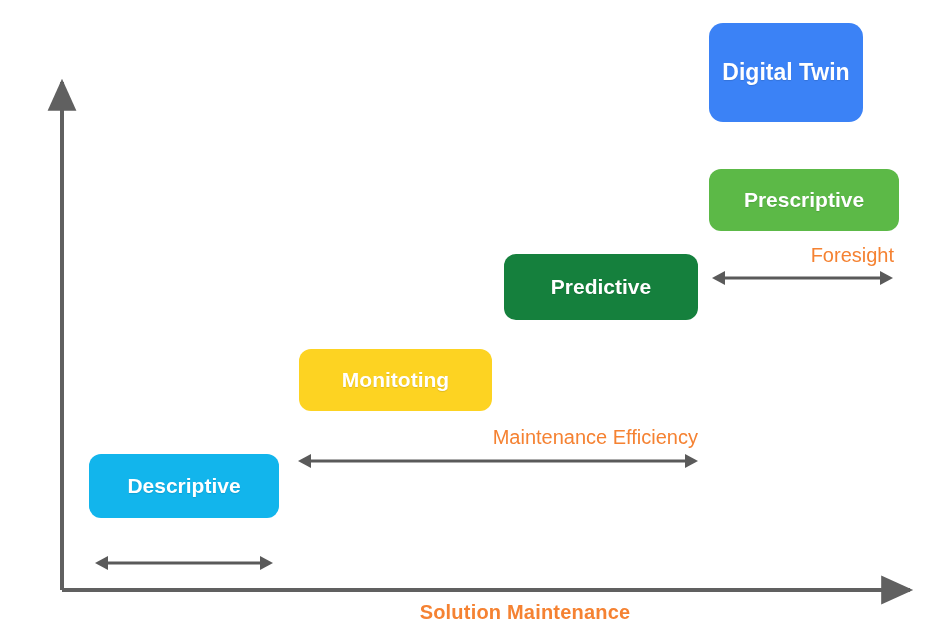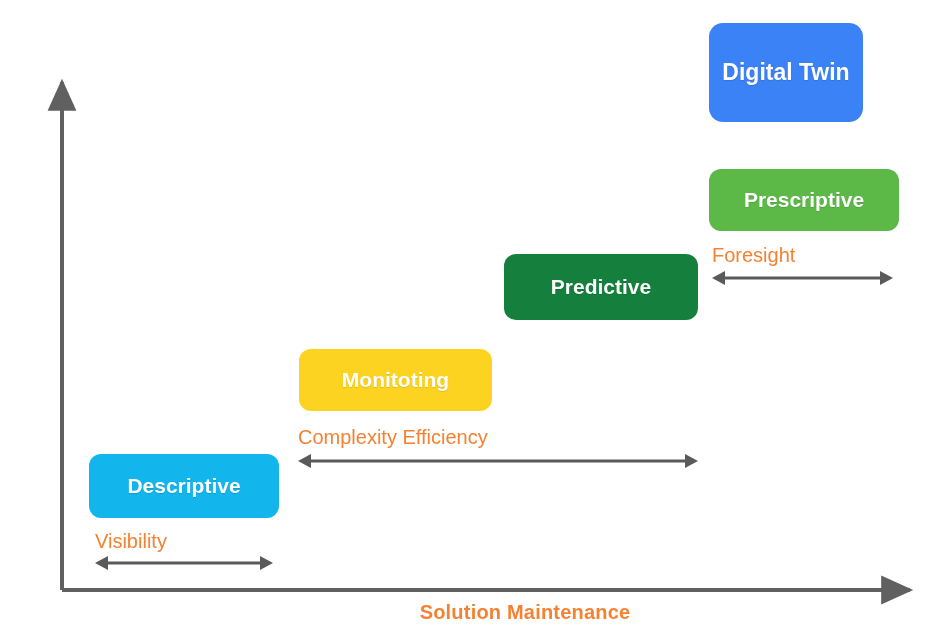--- a/index.html
+++ b/index.html
@@ -66,21 +66,21 @@
   .stage-box {
     font-size: 21px;
   }
 
   
   .range-label {
     position: absolute;
     color: #F58232;
     font-size: 20px;
     font-weight: normal;
-    text-align: left;
+    text-align: right;
     white-space: nowrap;
   }
 
   
   .range-arrow {
     position: absolute;
     height: 22px;
     pointer-events: none;
   }
 </style>
@@ -108,23 +108,22 @@
   <div class="node-box top-box" id="top-box-2" style="left: 709px; top: 23px; width: 154px; height: 99px; background: #3b82f6;">Digital Twin</div>
 
   <div class="node-box stage-box" id="stage-box-0" style="left: 89px; top: 454px; width: 190px; height: 64px; background: rgb(18, 181, 236);">Descriptive</div>
 
   <div class="node-box stage-box" id="stage-box-1" style="left: 299px; top: 349px; width: 193px; height: 62px; background: rgb(253, 211, 34);">Monitoting</div>
 
   <div class="node-box stage-box" id="stage-box-2" style="left: 504px; top: 254px; width: 194px; height: 66px; background: #15803d;">Predictive</div>
 
   <div class="node-box stage-box" id="stage-box-3" style="left: 709px; top: 169px; width: 190px; height: 62px; background: rgb(92, 185, 71);">Prescriptive</div>
 
-  <div class="range-label" id="range-label-0" style="left: 95px; top: 530px; width: 180px;">Visibility</div>
 
-  <div class="range-label" id="range-label-1" style="left: 298px; top: 426px; width: 400px;">Complexity Efficiency</div>
+  <div class="range-label" id="range-label-1" style="left: 298px; top: 426px; width: 400px;">Maintenance Efficiency</div>
 
   <div class="range-label" id="range-label-2" style="left: 712px; top: 244px; width: 182px;">Foresight</div>
 
   <div class="range-arrow" id="range-arrow-0" style="left: 95px; top: 552px; width: 178px;"><svg width="178" height="22" viewBox="0 0 178 22" xmlns="http://www.w3.org/2000/svg">
         <line x1="13" y1="11" x2="165" y2="11" stroke="#5A5A5A" stroke-width="3"></line>
         <path d="M0,11 L13,4 L13,18 Z" fill="#5A5A5A"></path>
         <path d="M178,11 L165,4 L165,18 Z" fill="#5A5A5A"></path>
       </svg></div>
   <div class="range-arrow" id="range-arrow-1" style="left: 298px; top: 450px; width: 400px;"><svg width="400" height="22" viewBox="0 0 400 22" xmlns="http://www.w3.org/2000/svg">
         <line x1="13" y1="11" x2="387" y2="11" stroke="#5A5A5A" stroke-width="3"></line>

